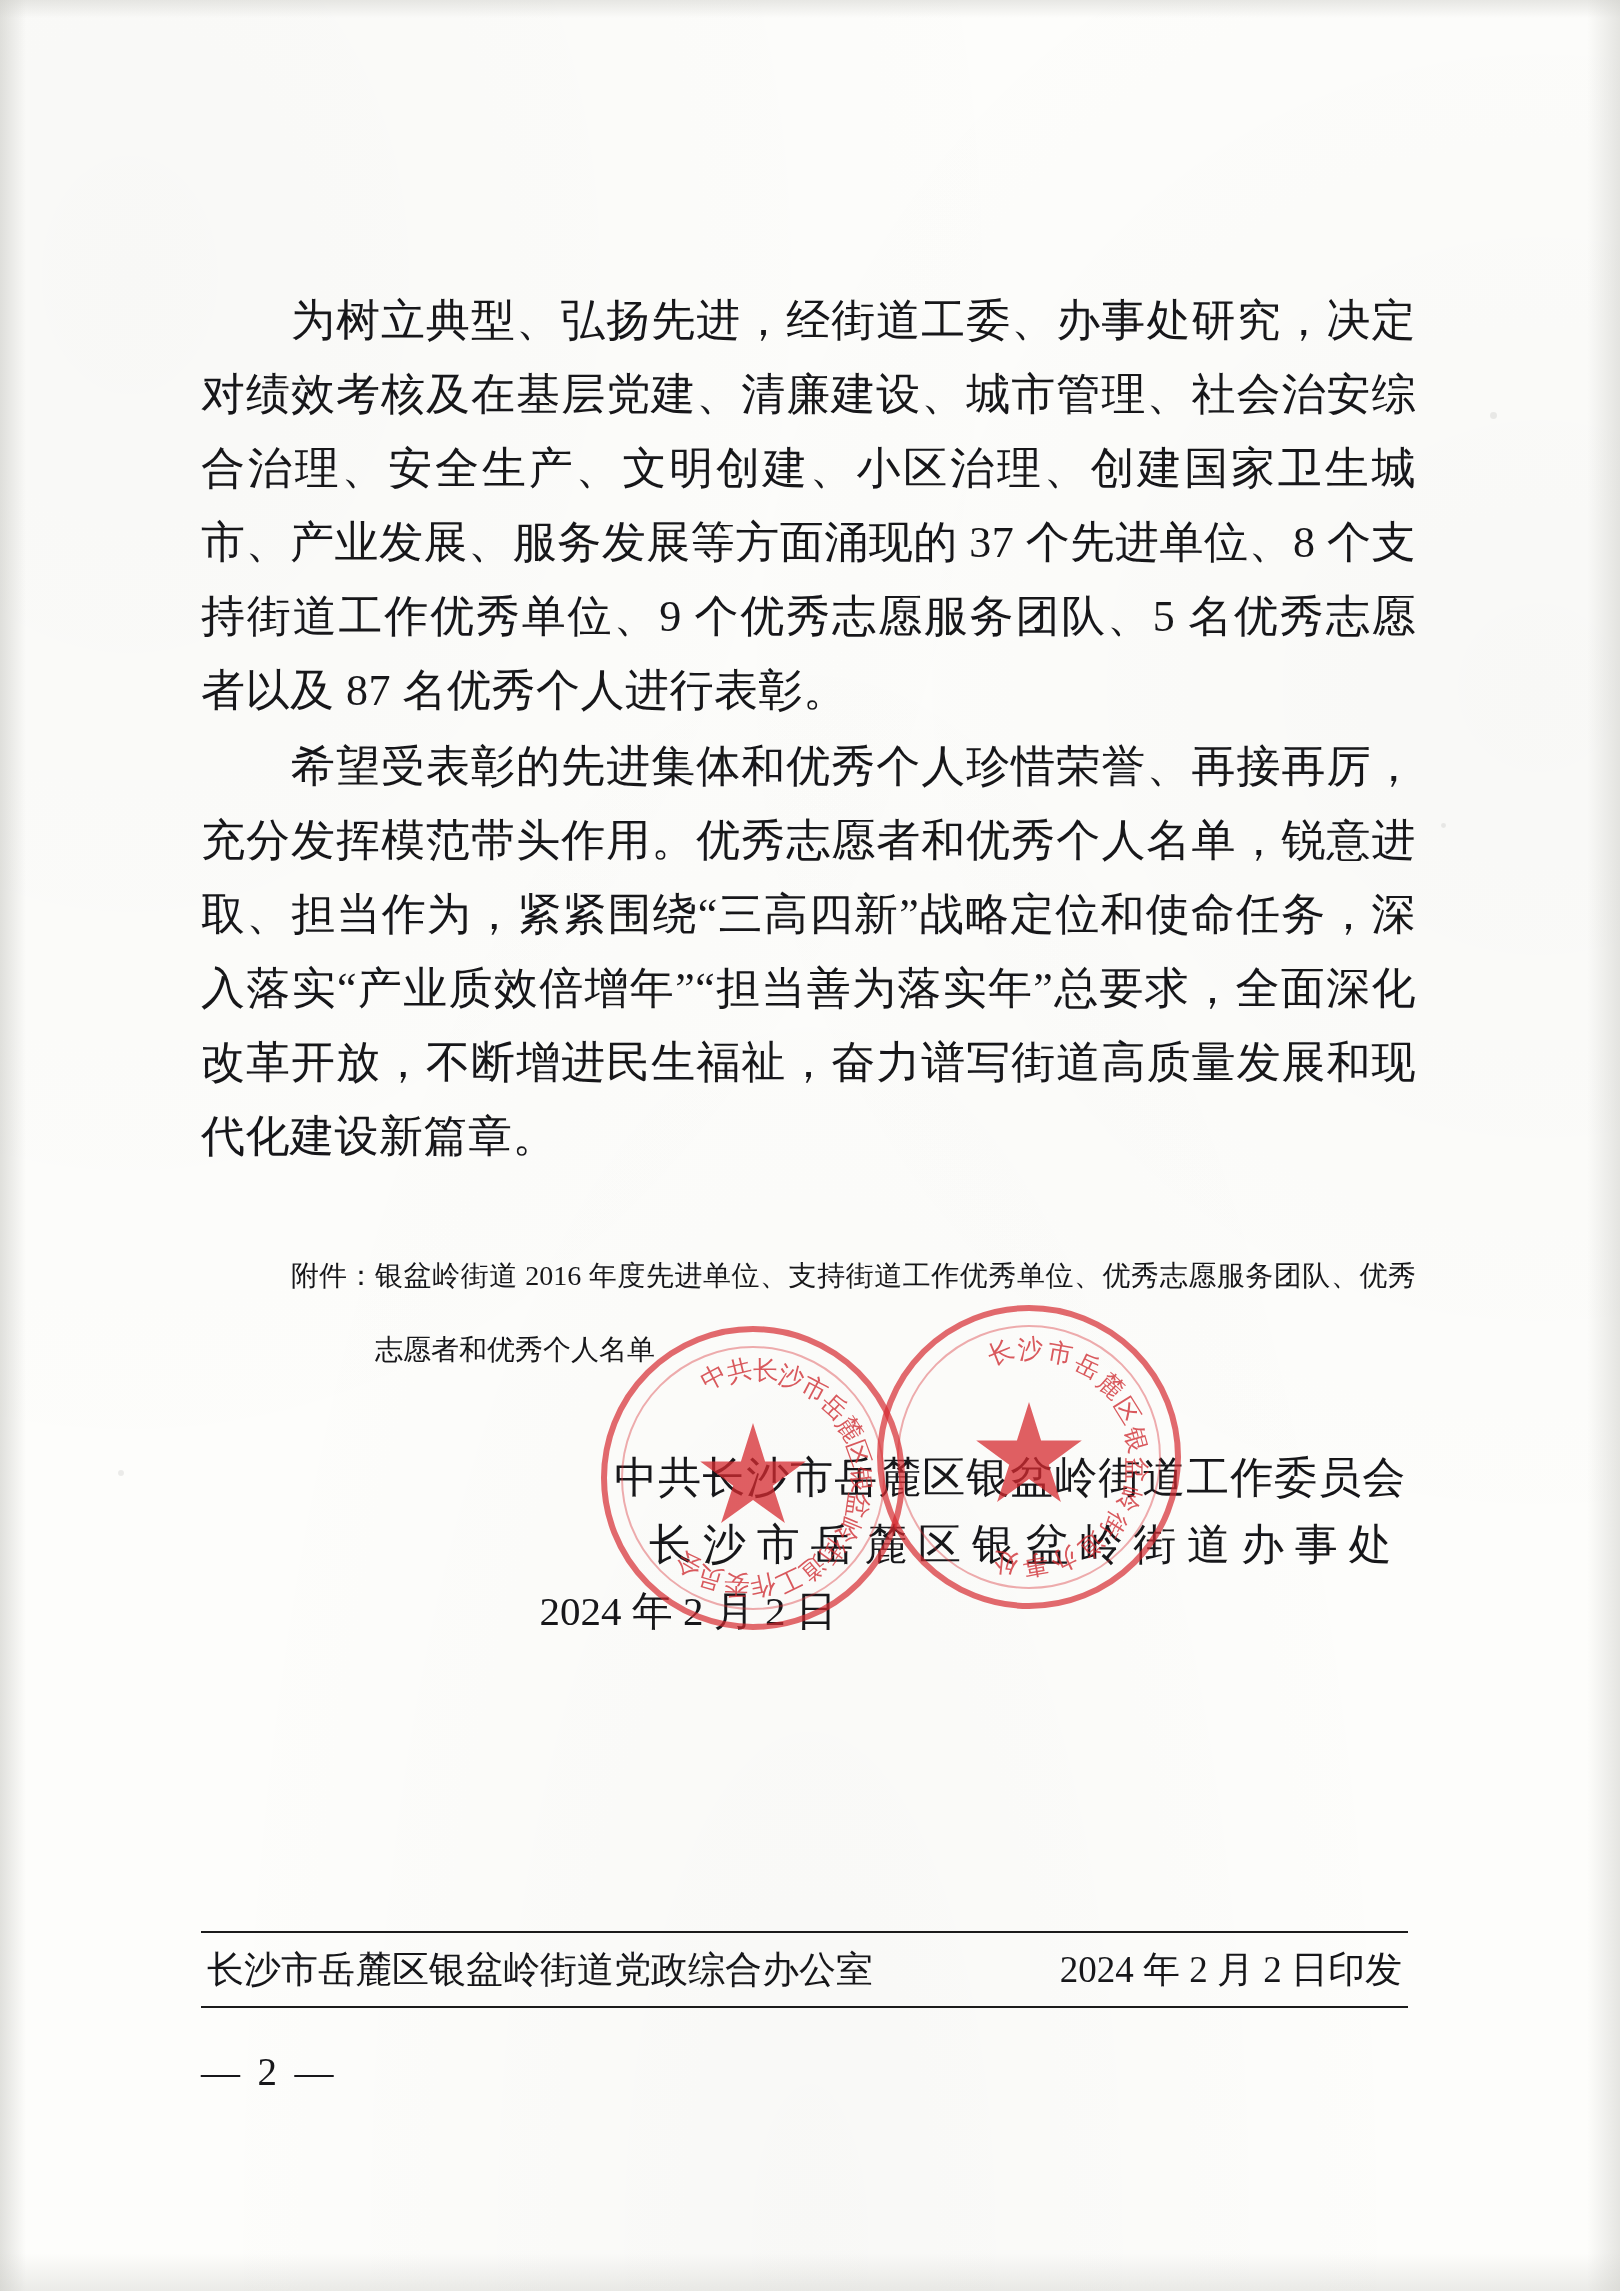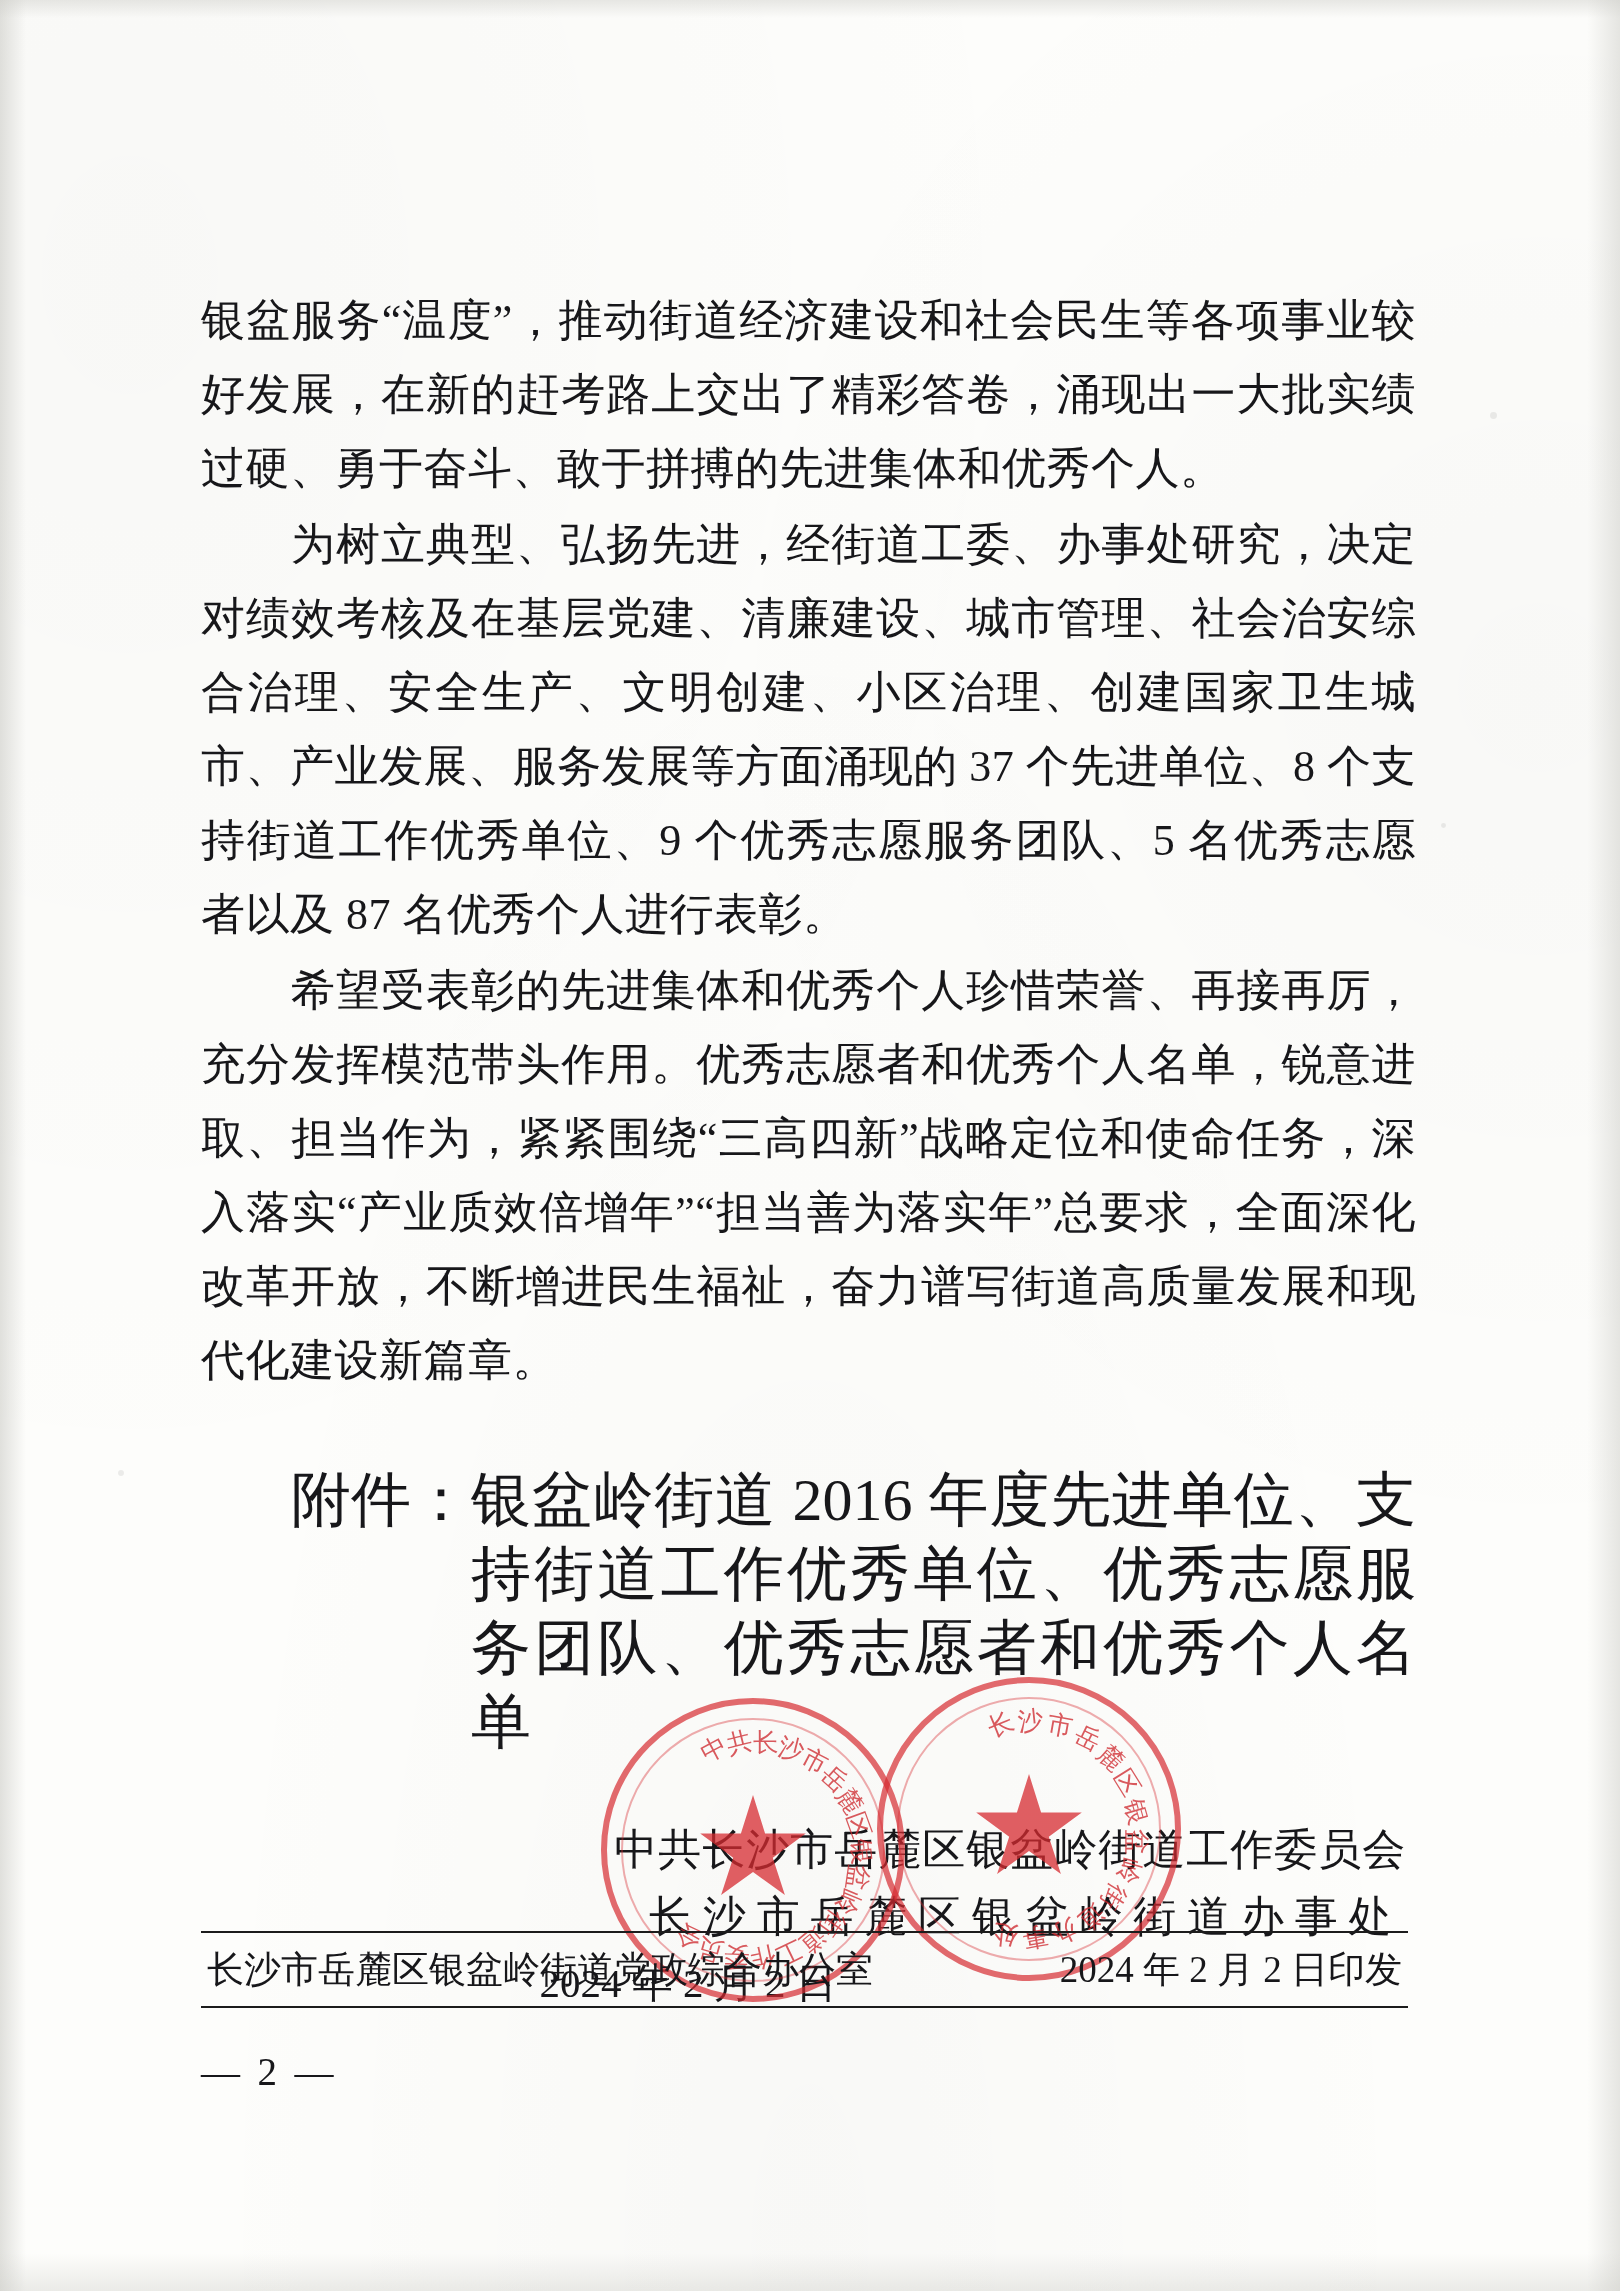--- a/index.html
+++ b/index.html
@@ -64,21 +64,21 @@
     text-align: justify;
     text-justify: inter-ideograph;
     margin: 0 0 2px 0;
     font-family: "Liberation Serif", "DejaVu Serif", serif;
   }
   .indent { text-indent: 90px; }
 
   .attachment {
     margin-top: 65px;
     display: flex;
-    font-size: 60px;
+    font-size: 28px;
     line-height: 74px;
     color: #17171a;
   }
   .attachment-label {
     white-space: nowrap;
     padding-left: 90px;
   }
   .attachment-body {
     text-align: justify;
     text-justify: inter-ideograph;
@@ -206,21 +206,20 @@
   <div class="paper-edge-top"></div>
   <div class="paper-edge-right"></div>
   <div class="paper-edge-bottom"></div>
 
   <div class="speck" style="left:1490px; top:412px; width:6.9px; height:6.9px;"></div>
   <div class="speck" style="left:1441px; top:823px; width:4.9px; height:4.9px;"></div>
   <div class="speck" style="left:118px; top:1470px; width:5.9px; height:5.9px;"></div>
 
   <div class="content">
 
-    <p class="para">银盆服务“温度”，推动街道经济建设和社会民生等各项事业较好发展，在新的赶考路上交出了精彩答卷，涌现出一大批实绩过硬、勇于奋斗、敢于拼搏的先进集体和优秀个人。</p>
 
     <p class="para indent">为树立典型、弘扬先进，经街道工委、办事处研究，决定对绩效考核及在基层党建、清廉建设、城市管理、社会治安综合治理、安全生产、文明创建、小区治理、创建国家卫生城市、产业发展、服务发展等方面涌现的 37 个先进单位、8 个支持街道工作优秀单位、9 个优秀志愿服务团队、5 名优秀志愿者以及 87 名优秀个人进行表彰。</p>
 
     <p class="para indent">希望受表彰的先进集体和优秀个人珍惜荣誉、再接再厉，充分发挥模范带头作用。优秀志愿者和优秀个人名单，锐意进取、担当作为，紧紧围绕“三高四新”战略定位和使命任务，深入落实“产业质效倍增年”“担当善为落实年”总要求，全面深化改革开放，不断增进民生福祉，奋力谱写街道高质量发展和现代化建设新篇章。</p>
 
     <div class="attachment">
       <div class="attachment-label">附件：</div>
       <div class="attachment-body">银盆岭街道 2016 年度先进单位、支持街道工作优秀单位、优秀志愿服务团队、优秀志愿者和优秀个人名单</div>
     </div>
 

